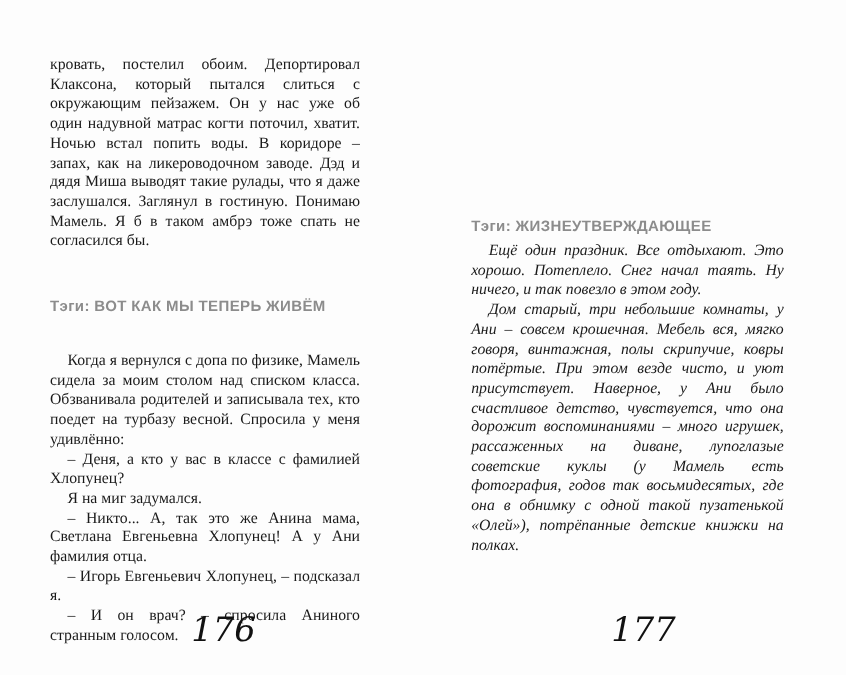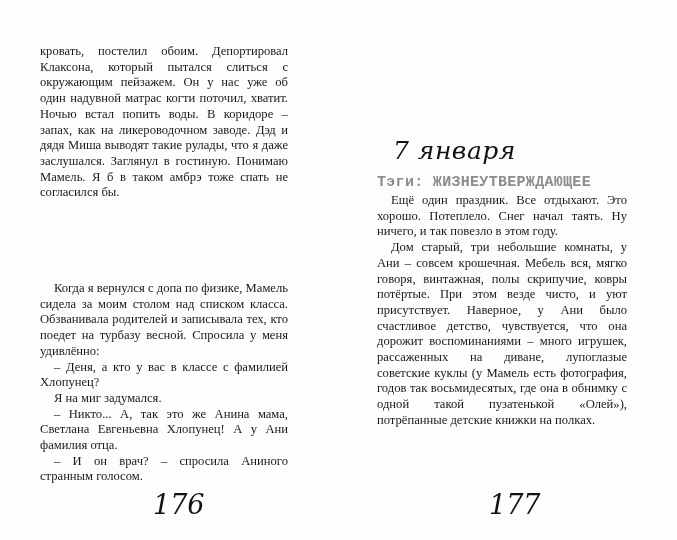--- a/index.html
+++ b/index.html
@@ -9,55 +9,59 @@
   .page.left { left:0; width:338px; }
   .page.right { left:339px; width:338px; }
   .text { position:absolute; font-size:12.6px; line-height:15.7px; text-align:justify; }
   .left .text { left:40px; width:248px; }
   .right .text { left:38px; width:250px; }
   .p { margin:0; }
   .p.indent { text-indent:14px; }
   .p.noindent { text-indent:0; }
   .date { position:absolute; font-family:"DejaVu Serif","Liberation Serif",serif; font-style:italic;
           font-size:25px; color:#111; letter-spacing:0.5px; }
-  .tag { position:absolute; font-family:Liberation Mono, monospace; font-weight:bold;
-         font-size:15px; color:#8c8c8c; letter-spacing:0.3px; }
+  .tag { position:absolute; font-family:Liberation Sans, sans-serif; font-weight:bold;
+         font-size:12px; color:#8c8c8c; letter-spacing:0.3px; }
   .tag .lbl { font-weight:bold; }
   .pagenum { position:absolute; font-family:"DejaVu Serif","Liberation Serif",serif; font-style:italic;
              font-size:27px; color:#111; top:489px; }
 </style>
 </head>
 <body>
 
 <div class="page left">
   <div class="text" style="top:44px;">
     <p class="p noindent">кровать, постелил обоим. Депортировал Клаксона, который пытался слиться с окружающим пейзажем. Он у нас уже об один надувной матрас когти поточил, хватит. Ночью встал попить воды. В коридоре – запах, как на ликероводочном заводе. Дэд и дядя Миша выводят такие рулады, что я даже заслушался. Заглянул в гостиную. Понимаю Мамель. Я б в таком амбрэ тоже спать не согласился бы.</p>
   </div>
 
 
+  <div class="tag" style="left:40px; top:238px;">
+    <span class="lbl">Тэги:</span>
+    <span>ВОТ КАК МЫ ТЕПЕРЬ ЖИВЁМ</span>
+  </div>
 
   <div class="text" style="top:257px;margin-top:24px;">
     <p class="p indent">Когда я вернулся с допа по физике, Мамель сидела за моим столом над списком класса. Обзванивала родителей и записывала тех, кто поедет на турбазу весной. Спросила у меня удивлённо:</p>
     <p class="p indent">– Деня, а кто у вас в классе с фамилией Хлопунец?</p>
     <p class="p indent">Я на миг задумался.</p>
     <p class="p indent">– Никто... А, так это же Анина мама, Светлана Евгеньевна Хлопунец! А у Ани фамилия отца.</p>
+    <p class="p indent">– Игорь Евгеньевич Хлопунец, – подсказал я.</p>
     <p class="p indent">– И он врач? – спросила Аниного странным голосом.</p>
   </div>
 
   <div class="pagenum" style="left:153px;">176</div>
 </div>
 
 <div class="page right">
 
-  <div class="date" style="left:54px; top:136px;">7 января</div>
 
   <div class="tag" style="left:38px; top:174px;">
     <span class="lbl">Тэги:</span>
     <span>ЖИЗНЕУТВЕРЖДАЮЩЕЕ</span>
   </div>
 
-  <div class="text" style="top:193px;">
+  <div class="text" style="top:193px;font-style:italic;">
     <p class="p indent">Ещё один праздник. Все отдыхают. Это хорошо. Потеплело. Снег начал таять. Ну ничего, и так повезло в этом году.</p>
     <p class="p indent">Дом старый, три небольшие комнаты, у Ани – совсем крошечная. Мебель вся, мягко говоря, винтажная, полы скрипучие, ковры потёртые. При этом везде чисто, и уют присутствует. Наверное, у Ани было счастливое детство, чувствуется, что она дорожит воспоминаниями – много игрушек, рассаженных на диване, лупоглазые советские куклы (у Мамель есть фотография, годов так восьмидесятых, где она в обнимку с одной такой пузатенькой «Олей»), потрёпанные детские книжки на полках.</p>
   </div>
 
   <div class="pagenum" style="left:150px;">177</div>
 </div>
 
 </body></html>

